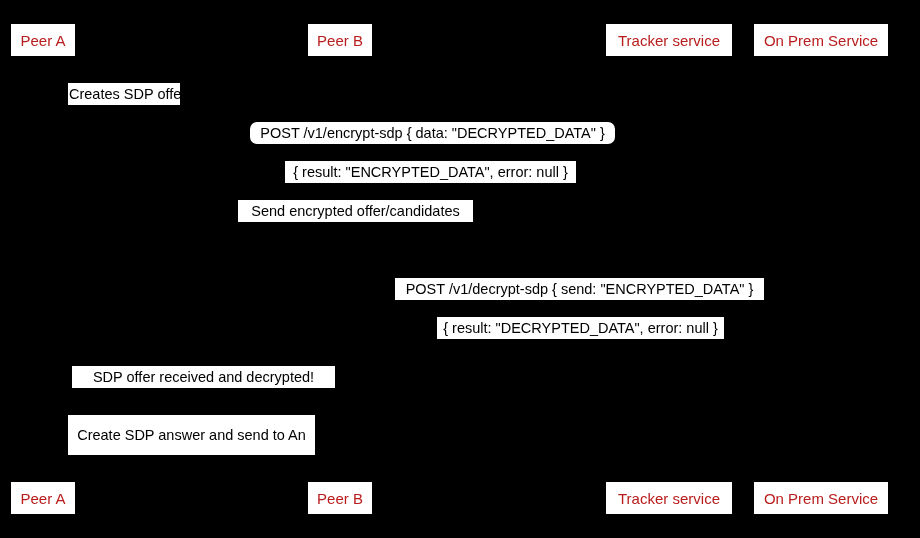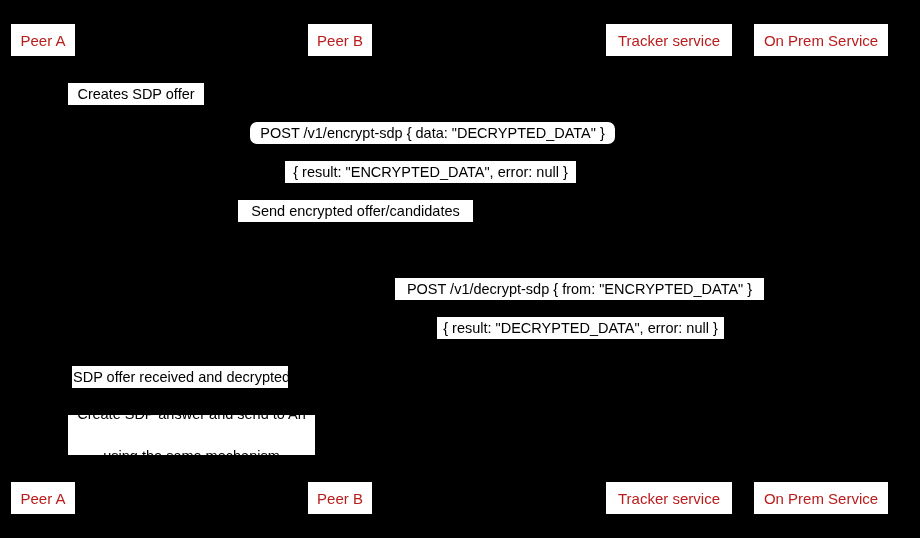--- a/index.html
+++ b/index.html
@@ -84,52 +84,51 @@
 
   <div class="msg-arrow" style="left:43px; top:100px; width:90px;"></div>
   <div class="msg-arrow" style="left:43px; top:144px; width:778px;"></div>
   <div class="msg-arrow" style="left:43px; top:183px; width:778px;"></div>
   <div class="msg-arrow" style="left:43px; top:222px; width:626px;"></div>
   <div class="msg-arrow" style="left:340px; top:261px; width:329px;"></div>
   <div class="msg-arrow" style="left:340px; top:300px; width:481px;"></div>
   <div class="msg-arrow" style="left:340px; top:339px; width:481px;"></div>
   <div class="msg-arrow" style="left:340px; top:383px; width:90px;"></div>
 
-  <div class="msg-label" style="left:68px; top:83px; width:136px; height:22px;">
+  <div class="msg-label" style="left:68px; top:83px; width:112px; height:22px;">
     <span>Creates SDP offer</span>
   </div>
 
   <div class="msg-label" style="left:250px; top:122px; width:365px; height:22px;border-radius:7px;">
     <span>POST /v1/encrypt-sdp { data: "DECRYPTED_DATA" }</span>
   </div>
 
   <div class="msg-label" style="left:285px; top:161px; width:291px; height:22px;">
     <span>{ result: "ENCRYPTED_DATA", error: null }</span>
   </div>
 
   <div class="msg-label" style="left:238px; top:200px; width:235px; height:22px;">
     <span>Send encrypted offer/candidates</span>
   </div>
 
 
   <div class="msg-label" style="left:395px; top:278px; width:369px; height:22px;">
-    <span>POST /v1/decrypt-sdp { from: "ENCRYPTED_DATA" }</span>
+    <span>POST /v1/decrypt-sdp { send: "ENCRYPTED_DATA" }</span>
   </div>
 
   <div class="msg-label" style="left:437px; top:317px; width:287px; height:22px;">
     <span>{ result: "DECRYPTED_DATA", error: null }</span>
   </div>
 
-  <div class="msg-label" style="left:72px; top:366px; width:216px; height:22px;">
+  <div class="msg-label" style="left:72px; top:366px; width:263px; height:22px;">
     <span>SDP offer received and decrypted!</span>
   </div>
 
   <div class="msg-label multiline" style="left:68px; top:415px; width:247px; height:40px; display:flex; flex-direction:column; align-items:center; justify-content:center;">
     <span>Create SDP answer and send to An</span>
-    <span>using the same mechanism</span>
   </div>
 
   <div class="participant-box" style="left:10px; top:481px; width:66px; height:34px;">
     <span>Peer A</span>
   </div>
   <div class="participant-box" style="left:307px; top:481px; width:66px; height:34px;">
     <span>Peer B</span>
   </div>
   <div class="participant-box" style="left:605px; top:481px; width:128px; height:34px;">
     <span>Tracker service</span>

